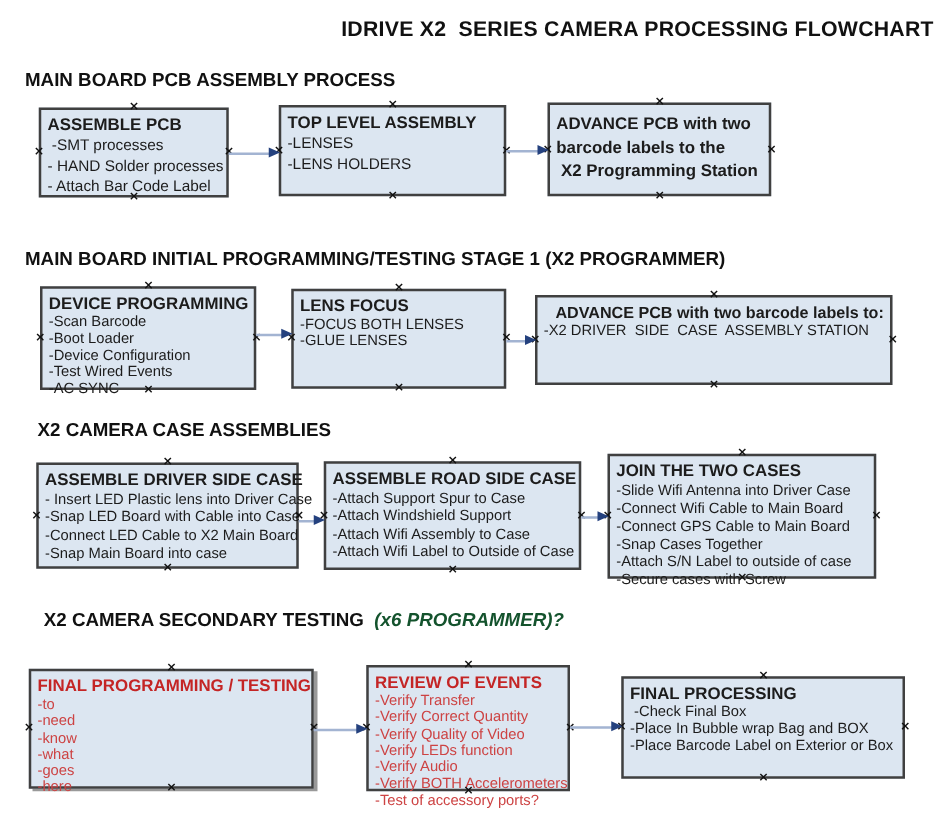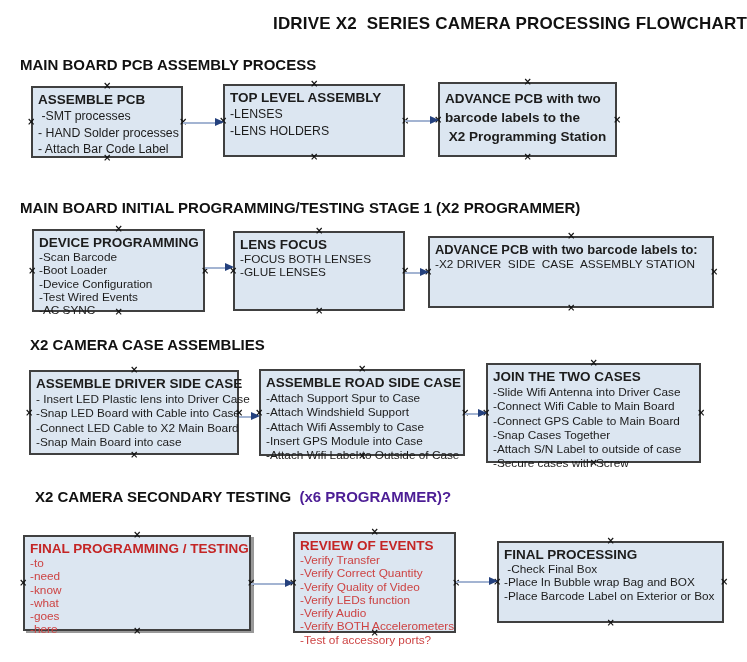--- a/index.html
+++ b/index.html
@@ -1,30 +1,30 @@
 <!DOCTYPE html>
 <html><head>
 <meta charset="utf-8">
 <style>
   html,body{margin:0;padding:0;background:#fff;}
   .canvas{position:relative;width:747px;height:662px;background:#fff;overflow:hidden;
           font-family:"Liberation Sans","DejaVu Sans",sans-serif;color:#1c1c1c;}
   .page-title{position:absolute;left:0;right:0;top:14px;text-align:right;
               font-size:17px;font-weight:bold;color:#111;white-space:pre;letter-spacing:.2px;}
   .sec-heading{position:absolute;font-size:15px;font-weight:bold;color:#111;white-space:pre;}
-  .sec-heading .red-part{color:#4c1d95;}
+  .sec-heading .red-part{color:#14532d;font-style:italic;}
   .box{position:absolute;background:#dce6f1;border:2px solid #404040;box-sizing:border-box;
        padding:3px 5px;overflow:visible;}
   .box-title{font-weight:bold;font-size:13.5px;line-height:17px;white-space:pre;}
   .box-item{font-size:12px;line-height:16px;white-space:pre;}
   .row1 .box-item{font-size:12.3px;line-height:16.5px;}
   .row2 .box-item,.row4 .box-item{font-size:11.8px;line-height:13.3px;}
   .row3 .box-item{font-size:11.8px;line-height:14.3px;}
   .r1c .box-title{line-height:19px;padding-top:2px;}
-  .r2c .box-title{font-size:12.9px;}
+  .r2c .box-title{font-size:12.9px;text-align:right;}
   .red .box-title{color:#c42525;}
   .red .box-item{color:#cd4343;}
   .shadow{box-shadow:3px 2px 0 #999;}
   .hx{position:absolute;font-size:10px;line-height:8px;color:#111;font-weight:bold;
       font-family:"DejaVu Sans",sans-serif;width:8px;text-align:center;}
   .ht{top:-6px;left:50%;margin-left:-4px;}
   .hb{bottom:-6px;left:50%;margin-left:-4px;}
   .hl{left:-6px;top:50%;margin-top:-4px;}
   .hr{right:-6px;top:50%;margin-top:-4px;}
   .arrow{position:absolute;height:9px;}
@@ -122,21 +122,20 @@
 
   <div class="box row3" style="left:259px;top:369px;width:206px;height:87px;">
     <span class="hx ht">×</span>
     <span class="hx hb">×</span>
     <span class="hx hl">×</span>
     <span class="hx hr">×</span>
     <div class="box-title">ASSEMBLE ROAD SIDE CASE</div>
     <div class="box-item">-Attach Support Spur to Case</div>
     <div class="box-item">-Attach Windshield Support</div>
     <div class="box-item">-Attach Wifi Assembly to Case</div>
-    <div class="box-item">-Insert GPS Module into Case</div>
     <div class="box-item">-Attach Wifi Label to Outside of Case</div>
   </div>
 
   <div class="box row3" style="left:486px;top:363px;width:215px;height:100px;">
     <span class="hx ht">×</span>
     <span class="hx hb">×</span>
     <span class="hx hl">×</span>
     <span class="hx hr">×</span>
     <div class="box-title">JOIN THE TWO CASES</div>
     <div class="box-item">-Slide Wifi Antenna into Driver Case</div>

